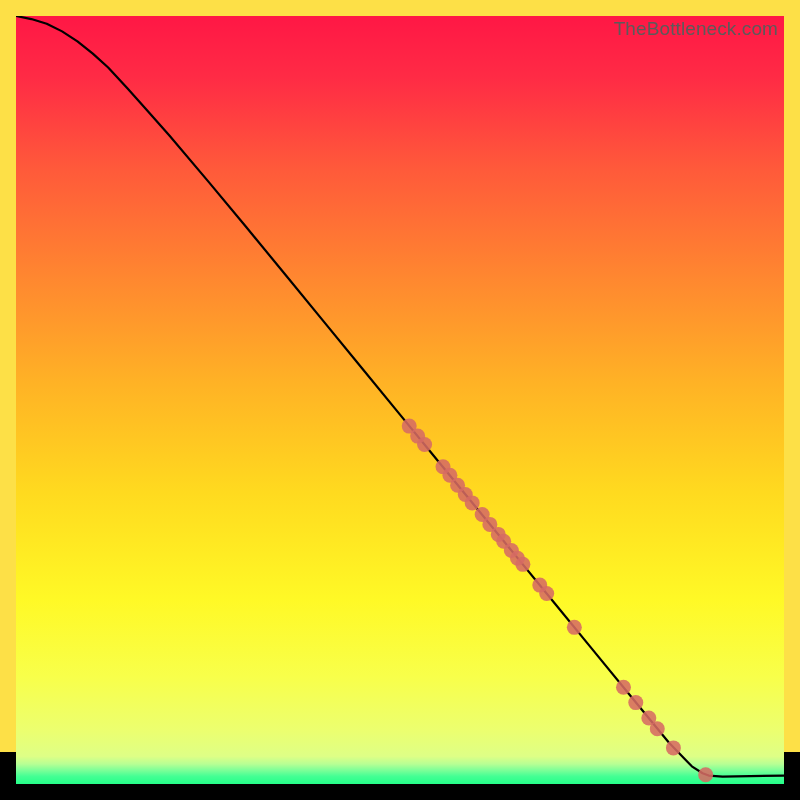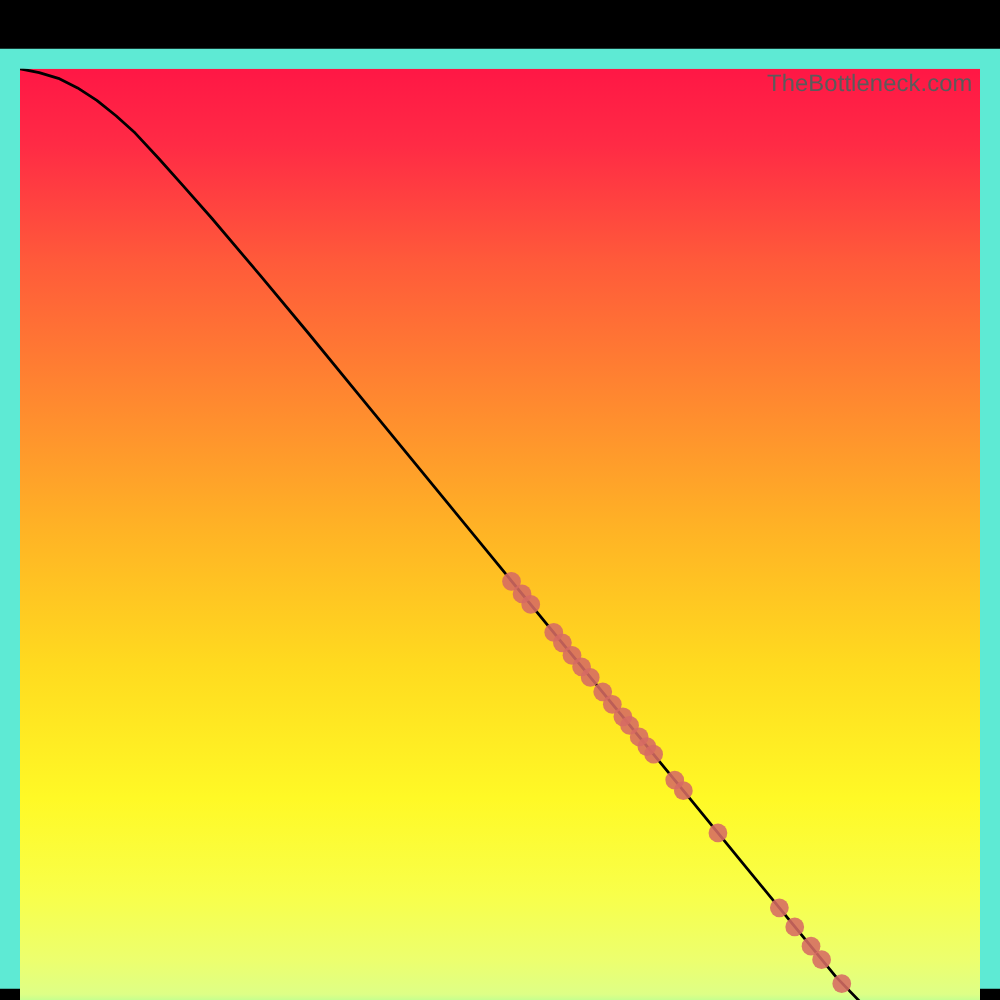--- a/index.html
+++ b/index.html
@@ -1,21 +1,20 @@
 <!DOCTYPE html>
 <html><head>
 <meta charset="utf-8">
 <style>
   * { margin: 0; padding: 0; box-sizing: border-box; }
   html, body { width: 800px; height: 800px; overflow: hidden; background: #000; }
   .frame {
     width: 800px; height: 752px;
-    background: #5eead4;
+    background: #fde047;
     position: relative;
-    margin-top: 39px;
   }
   .plot {
     position: absolute;
     left: 16px; top: 16px;
     width: 768px; height: 768px;
   }
   .watermark {
     position: absolute;
     top: 18px; right: 22px;
     font-family: Arial, Helvetica, sans-serif;

